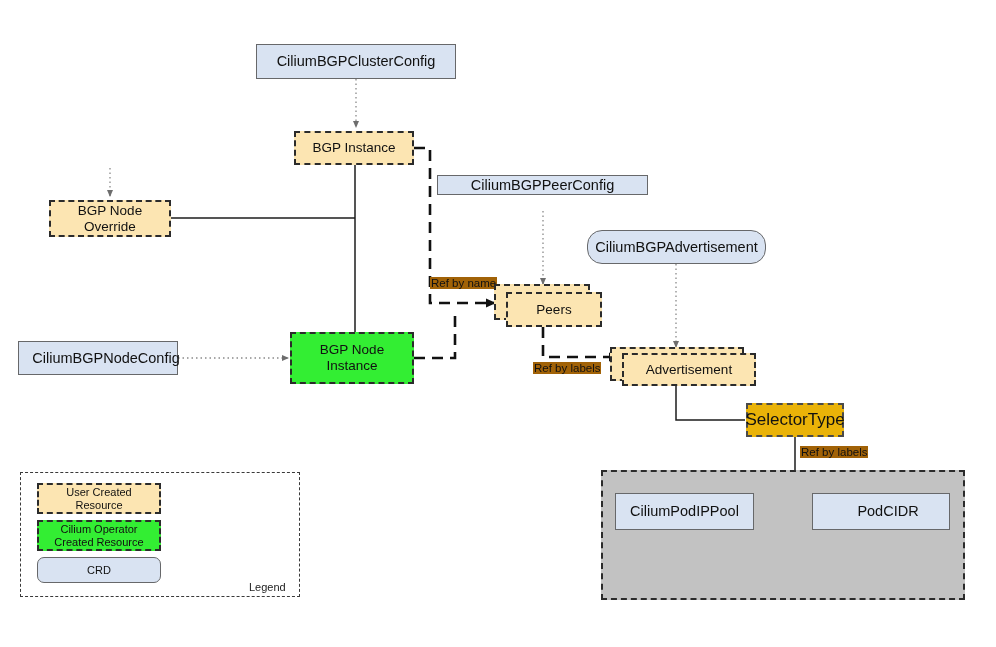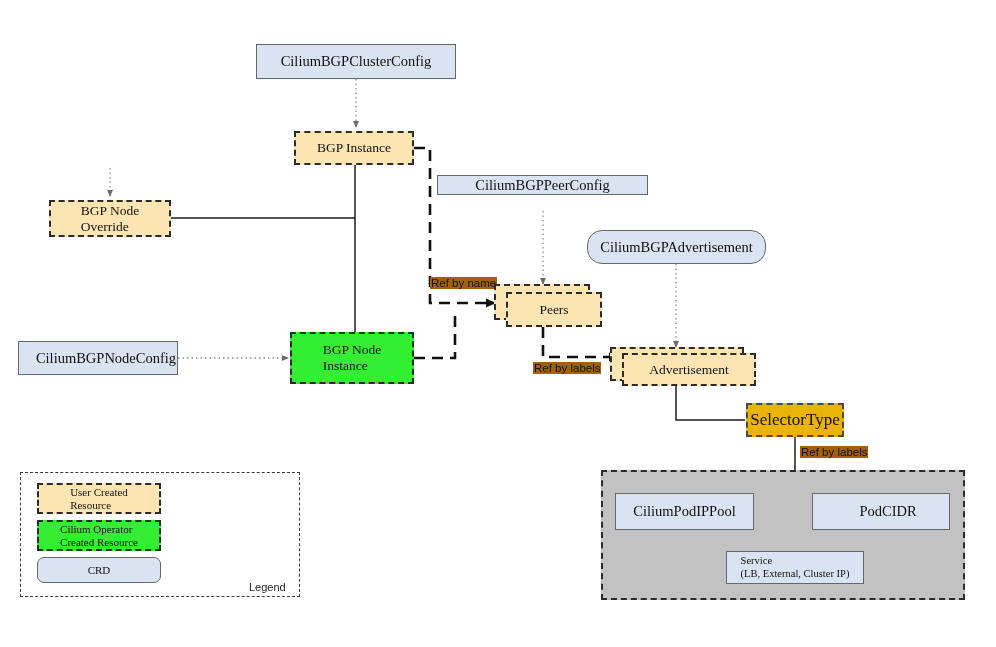--- a/index.html
+++ b/index.html
@@ -25,25 +25,24 @@
     width: 996px;
     height: 647px;
     pointer-events: none;
   }
   .node {
     position: absolute;
     box-sizing: border-box;
     display: flex;
     align-items: center;
     justify-content: center;
-    text-align: left;
+    text-align: center;
     color: #111111;
     line-height: 1.16;
     white-space: pre-line;
-    font-family: Liberation Serif, serif;
   }
   .crd {
     background: #d9e3f2;
     border: 1px solid #67686a;
     font-size: 14.5px;
   }
   .user {
     background: #fce5b2;
     border: 2px dashed #2b2b2b;
     font-size: 13.5px;
@@ -184,24 +183,20 @@
   <div class="graycontainer" style="left:601px; top:470px; width:364px; height:130px;"></div>
 
   <div class="node crd" style="left:615px; top:493px; width:139px; height:37px;">
     <span>CiliumPodIPPool</span>
   </div>
 
   <div class="node crd" style="left:812px; top:493px; width:138px; height:37px;padding-left:14px;">
     <span>PodCIDR</span>
   </div>
 
-  <div class="node crd" style="left:726px; top:551px; width:138px; height:33px; font-size:10.5px;">
-    <span>Service
-(LB, External, Cluster IP)</span>
-  </div>
 
   <div class="edge-label" style="left:430px; top:277px;">Ref by name</div>
 
   <div class="edge-label" style="left:533px; top:362px;">Ref by labels</div>
 
   <div class="edge-label" style="left:800px; top:446px;">Ref by labels</div>
 
   <div class="legendbox" style="left:20px; top:472px; width:280px; height:125px;"></div>
 
   <div class="node user" style="left:37px; top:483px; width:124px; height:31px; font-size:11px;">

